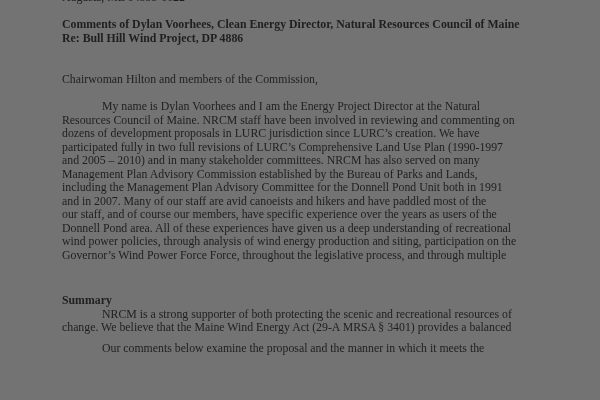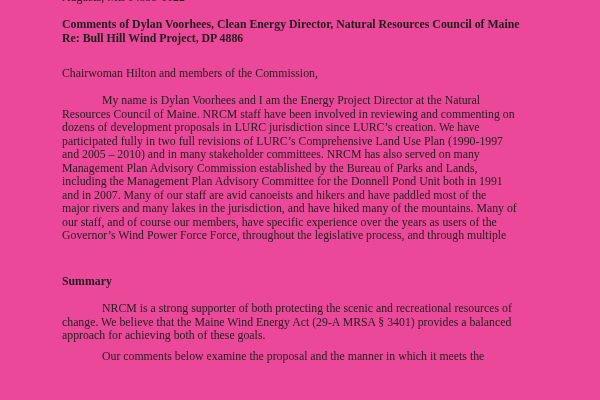--- a/index.html
+++ b/index.html
@@ -5,42 +5,42 @@
   html, body {
     margin: 0;
     padding: 0;
     background: #ffffff;
   }
   #viewport {
     position: relative;
     width: 600px;
     height: 400px;
     overflow: hidden;
-    background: #ec4899;
+    background: #737373;
     font-family: "Liberation Serif", "DejaVu Serif", serif;
     font-size: 11.8px;
     line-height: 13.5px;
     color: #1f1f1f;
   }
   #doc {
     position: absolute;
     top: 0;
     left: 62px;
     width: 528px;
     filter: blur(0.25px);
   }
   .line { white-space: nowrap; }
   .indent { padding-left: 40px; }
   .bold { font-weight: bold; }
   #address-line { margin-top: -9px; }
   #header-block { margin-top: 13.5px; }
-  #salutation { margin-top: 22px; }
+  #salutation { margin-top: 28px; }
   #para-1 { margin-top: 13.5px; }
   #summary-heading { margin-top: 32px; }
-  #para-2 { margin-top: 14px; }
+  #para-2 { }
   #clipped-line { margin-top: 7px; }
 </style>
 </head>
 <body>
 
 <div id="viewport">
   <div id="doc">
 
     <div id="address-line" class="line">Augusta, ME 04333-0022</div>
 
@@ -53,29 +53,29 @@
 
     <div id="para-1">
       <div class="line indent">My name is Dylan Voorhees and I am the Energy Project Director at the Natural</div>
       <div class="line">Resources Council of Maine.  NRCM staff have been involved in reviewing and commenting on</div>
       <div class="line">dozens of development proposals in LURC jurisdiction since LURC’s creation.  We have</div>
       <div class="line">participated fully in two full revisions of LURC’s Comprehensive Land Use Plan (1990-1997</div>
       <div class="line">and 2005 – 2010) and in many stakeholder committees.  NRCM has also served on many</div>
       <div class="line">Management Plan Advisory Commission established by the Bureau of Parks and Lands,</div>
       <div class="line">including the Management Plan Advisory Committee for the Donnell Pond Unit both in 1991</div>
       <div class="line">and in 2007.   Many of our staff are avid canoeists and hikers and have paddled most of the</div>
-      <div class="line">major rivers and many lakes in the jurisdiction, and have hiked many of the mountains.  Many of</div>
       <div class="line">our staff, and of course our members, have specific experience over the years as users of the</div>
+      <div class="line">Donnell Pond area. All of these experiences have given us a deep understanding of recreational</div>
+      <div class="line">wind power policies, through analysis of wind energy production and siting, participation on the</div>
       <div class="line">Governor’s Wind Power Force Force, throughout the legislative process, and through multiple</div>
     </div>
 
     <div id="summary-heading" class="line bold">Summary</div>
 
     <div id="para-2">
       <div class="line indent">NRCM is a strong supporter of both protecting the scenic and recreational resources of</div>
       <div class="line">change.  We believe that the Maine Wind Energy Act (29-A MRSA § 3401) provides a balanced</div>
-      <div class="line">approach for achieving both of these goals.</div>
     </div>
 
     <div id="clipped-line" class="line indent">Our comments below examine the proposal and the manner in which it meets the</div>
 
   </div>
 </div>
 
 </body></html>

